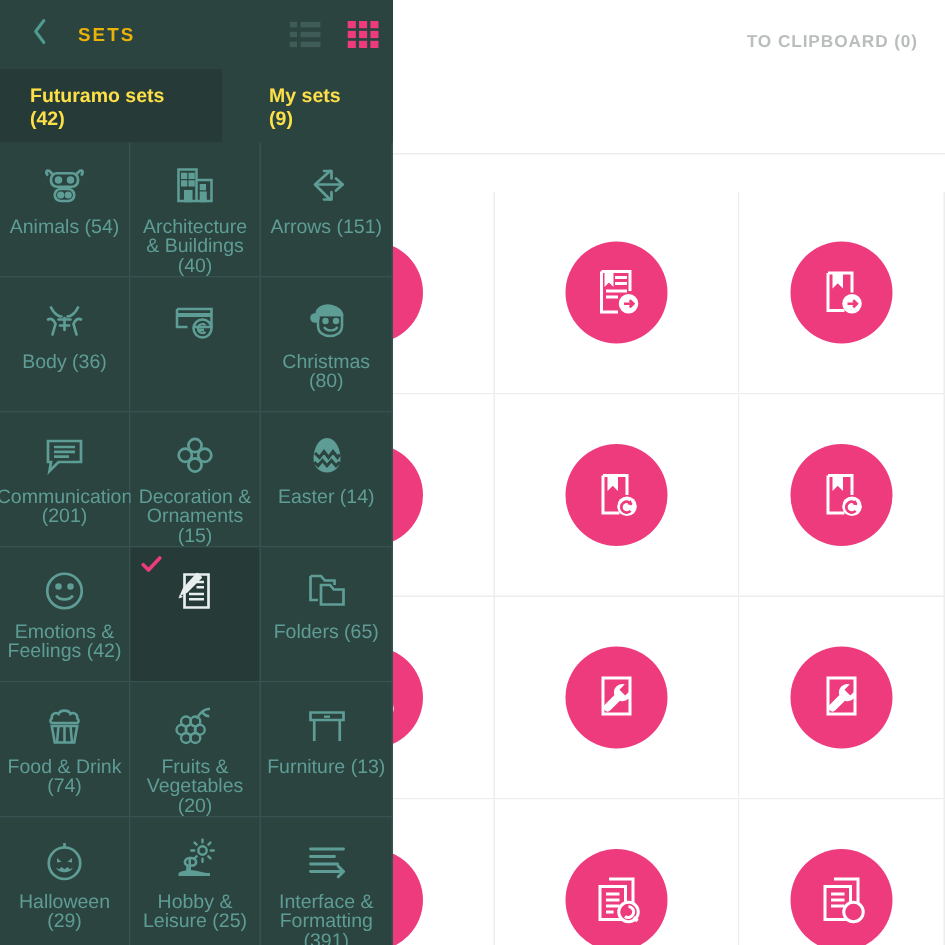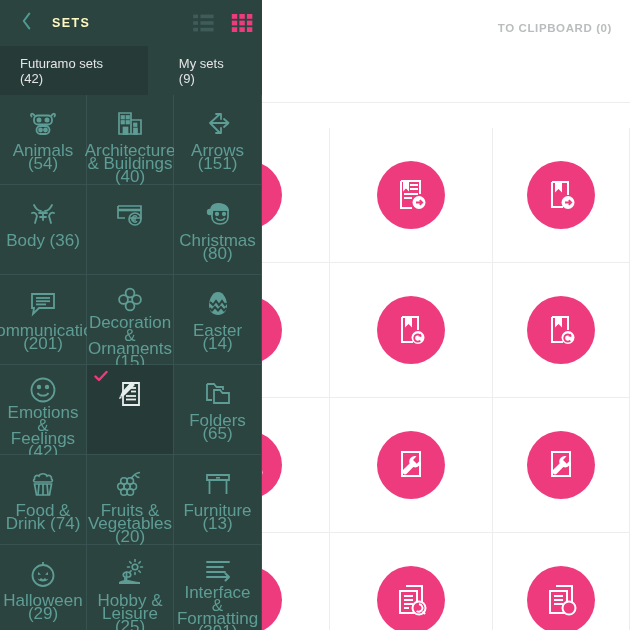--- a/index.html
+++ b/index.html
@@ -96,43 +96,43 @@
   .sb-back {
     width: 52px; height: 46px;
     display: flex; align-items: center; justify-content: center;
     cursor: pointer;
   }
   .sb-back svg { width: 15px; height: 22px; }
   .sb-title {
     font-size: 12.5px;
     font-weight: bold;
     letter-spacing: 1.4px;
-    color: #fef9c3;
+    color: #eab308;
   }
   .sb-viewtoggles {
     position: absolute;
     right: 8px; top: 0;
     height: 46px;
     display: flex;
     align-items: center;
     gap: 14px;
   }
   .viewtog { width: 24px; height: 24px; cursor: pointer;
              display: flex; align-items: center; justify-content: center; }
 
   .sb-tabs {
     display: flex;
     height: 49px;
     background: #2c4440;
   }
   .sb-tab {
     display: flex; align-items: center;
     font-size: 13px;
-    font-weight: normal;
-    color: #e5e5e5;
+    font-weight: bold;
+    color: #fde047;
     cursor: pointer;
     padding: 0 20px;
   }
   .sb-tab.active { background: #263b38; }
   .sb-tab.t2 { padding-left: 31px; }
 
   .cat-grid {
     display: grid;
     grid-template-columns: 87px 87px 88px;
     grid-auto-rows: 90px;
@@ -146,21 +146,21 @@
     justify-content: flex-start;
     padding-top: 10px;
     cursor: pointer;
     position: relative;
     background: #2c4440;
   }
   .cat-cell.selected { background: #263b38; }
   .cat-ico { height: 38px; display: flex; align-items: center; justify-content: center; }
   .cat-ico svg { width: 30px; height: 30px; display: block; }
   .cat-label {
-    font-size: 17px;
+    font-size: 13px;
     line-height: 13px;
     text-align: center;
     color: #5e9d95;
     padding: 0 3px;
     margin-top: 1px;
   }
   .cat-cell.selected .cat-label { color: #e8eeed; font-weight: bold; }
   .check {
     position: absolute;
     left: 7px; top: 5px;

